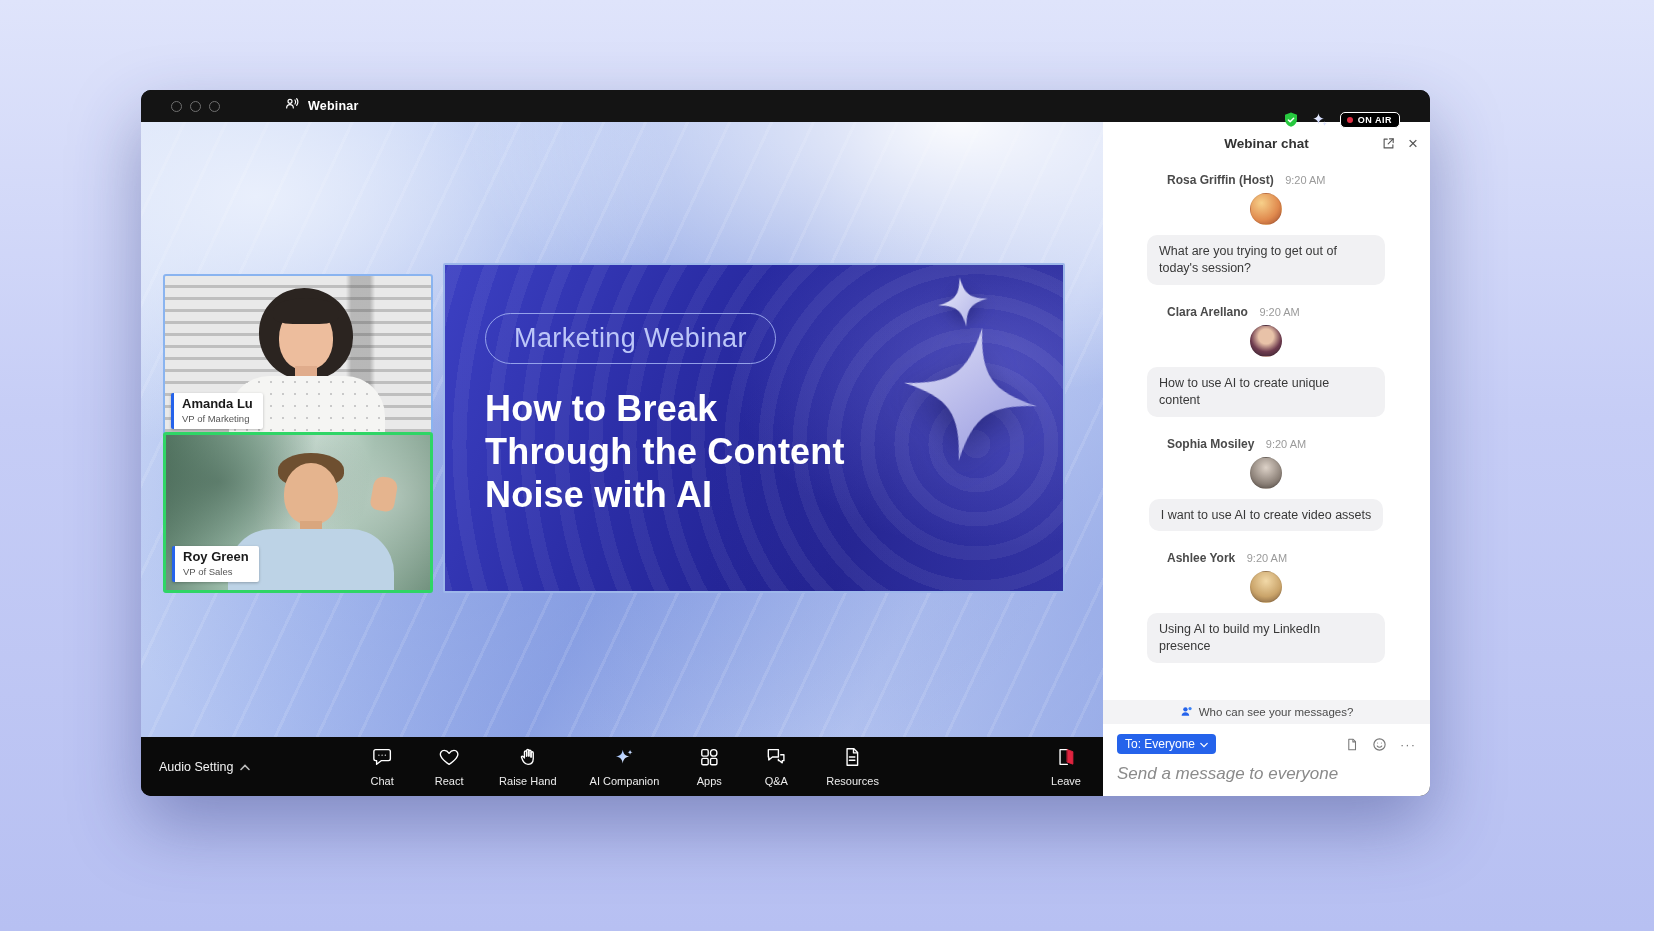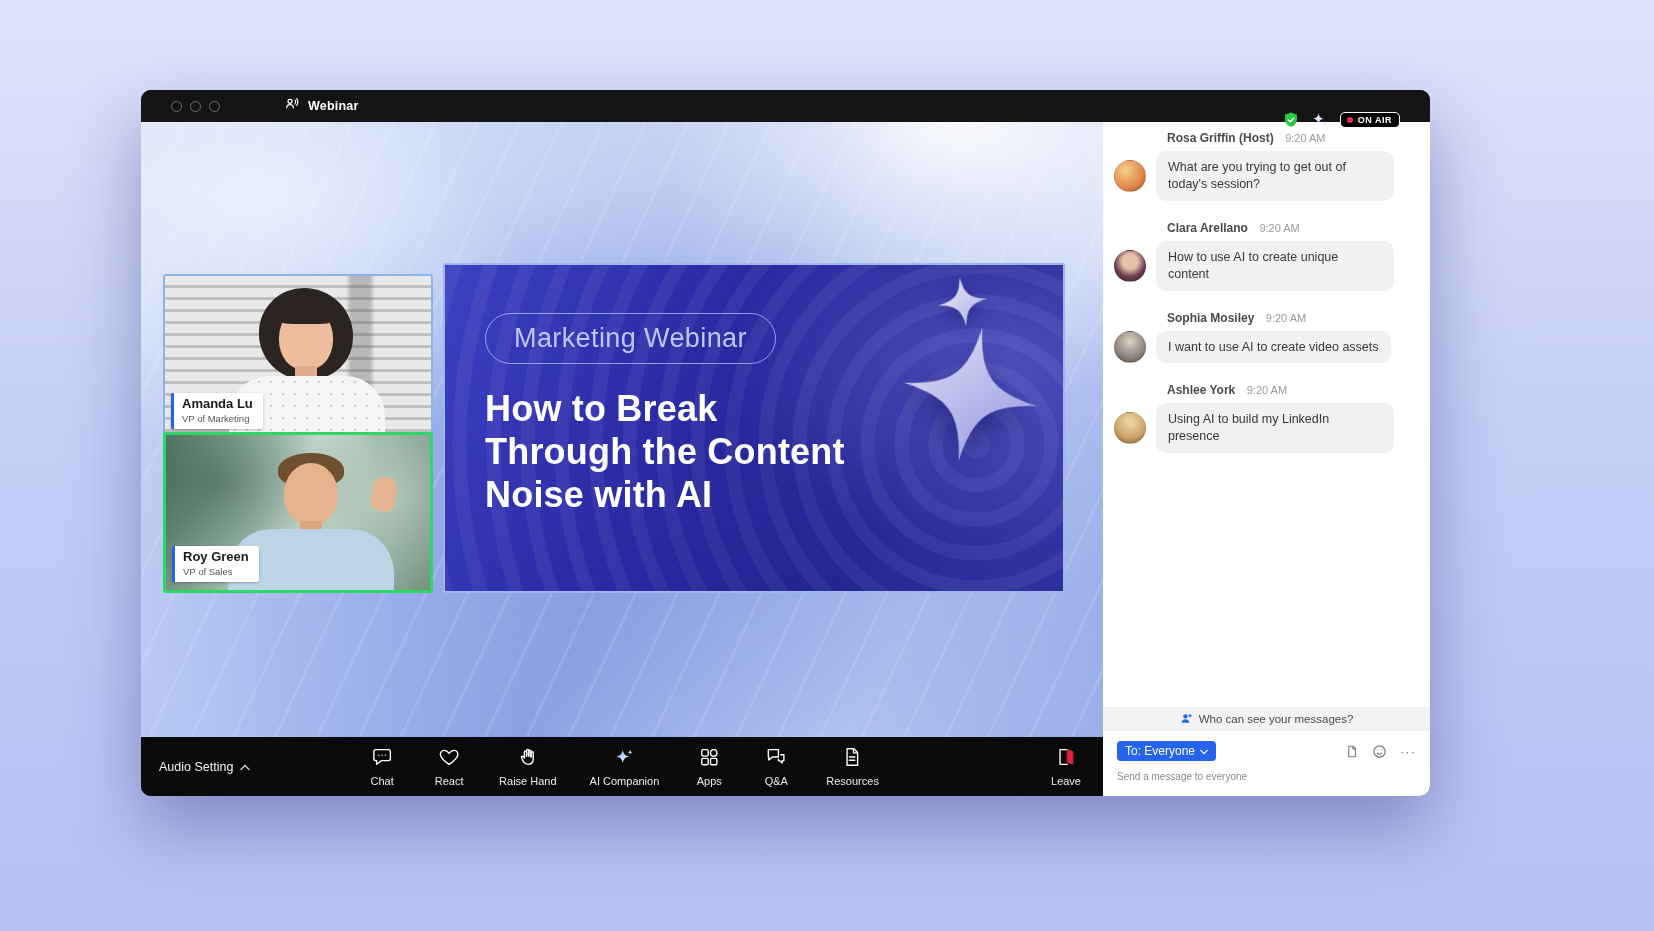--- a/index.html
+++ b/index.html
@@ -144,21 +144,21 @@
   .chat-title { font-size:13.5px; font-weight:700; color:#333; }
   .chat-header-icons { position:absolute; right:12px; display:flex; align-items:center; gap:12px; }
   .icon-btn { display:flex; align-items:center; justify-content:center; cursor:default; }
   .close-glyph { font-size:17px; color:#555; line-height:1; }
 
   .chat-messages { flex:1; padding:6px 12px 0 11px; overflow:hidden; }
   .msg { margin-bottom:17px; }
   .msg-meta { margin-left:53px; margin-bottom:5px; }
   .msg-sender { font-size:12px; font-weight:700; color:#4a4a4a; }
   .msg-time { font-size:11px; color:#9a9a9a; margin-left:7px; }
-  .msg-row { display:flex; align-items:center; gap:10px; }
+  .msg-row { display:flex; align-items:center; gap:10px;flex-direction:column; }
   .avatar { width:32px; height:32px; border-radius:50%; flex:0 0 32px; border:1px solid rgba(0,0,0,.06); }
   .avatar-1 { background:radial-gradient(circle at 35% 30%, #f7d08a, #e08a4e 60%, #9c4a2e); }
   .avatar-2 { background:radial-gradient(circle at 50% 35%, #e8c2a8 30%, #6e3b4e 62%, #2e1f2a); }
   .avatar-3 { background:radial-gradient(circle at 50% 32%, #ddd2c8, #8a7f76 65%, #4a423c); }
   .avatar-4 { background:radial-gradient(circle at 50% 30%, #f2d9a8, #caa46a 60%, #7a5a3a); }
   .bubble {
     background:#f1f1f3; border-radius:10px; padding:8px 12px;
     font-size:12.5px; color:#383838; line-height:1.35; max-width:238px;
   }
 
@@ -170,21 +170,21 @@
   .composer { padding:10px 14px 12px; }
   .composer-row { display:flex; align-items:center; }
   .to-pill {
     display:flex; align-items:center; gap:5px; background:#2563eb; color:#fff;
     font-size:12px; padding:3px 8px; border-radius:4px; cursor:default;
   }
   .composer-icons { margin-left:auto; display:flex; align-items:center; gap:13px; color:#777; }
   .more-glyph { font-size:13px; color:#777; letter-spacing:1px; line-height:1; }
   .composer-input {
     margin-top:10px; width:100%; border:none; outline:none;
-    font-family:"Liberation Sans","DejaVu Sans",sans-serif; font-size:10px; color:#ef4444; background:transparent;
+    font-family:"Liberation Sans","DejaVu Sans",sans-serif; font-size:17px; color:#ef4444; background:transparent;font-style:italic;
   }
   .composer-input::placeholder { color:#8a8a8a; }
 </style>
 </head>
 <body>
 
 <div class="window">
 
   <div class="titlebar">
     <div class="traffic-lights">
@@ -384,20 +384,33 @@
               <path d="M13.5 4H5.5v16h8" stroke="#fff" stroke-width="1.5"></path>
               <path d="M13.5 4l6 2.2v13.6l-6-2.2z" fill="#e0243f" stroke="#e0243f" stroke-width="1"></path>
             </svg>
           </span>
           <span class="tb-label">Leave</span>
         </div>
       </div>
     </div>
 
     <aside class="chat-panel">
+      <div class="chat-header">
+        <span class="chat-title">Webinar chat</span>
+        <span class="chat-header-icons">
+          <span class="icon-btn">
+            <svg width="15" height="15" viewBox="0 0 24 24" fill="none" stroke="#555" stroke-width="1.8" stroke-linecap="round" stroke-linejoin="round">
+              <path d="M10 5H5v14h14v-5"></path>
+              <path d="M13.5 4.5H19.5v6"></path>
+              <path d="M19.5 4.5l-8 8"></path>
+            </svg>
+          </span>
+          <span class="icon-btn close-glyph">×</span>
+        </span>
+      </div>
 
       <div class="chat-messages">
 
         <div class="msg">
           <div class="msg-meta">
             <span class="msg-sender">Rosa Griffin (Host)</span>
             <span class="msg-time">9:20 AM</span>
           </div>
           <div class="msg-row">
             <span class="avatar avatar-1"></span>

